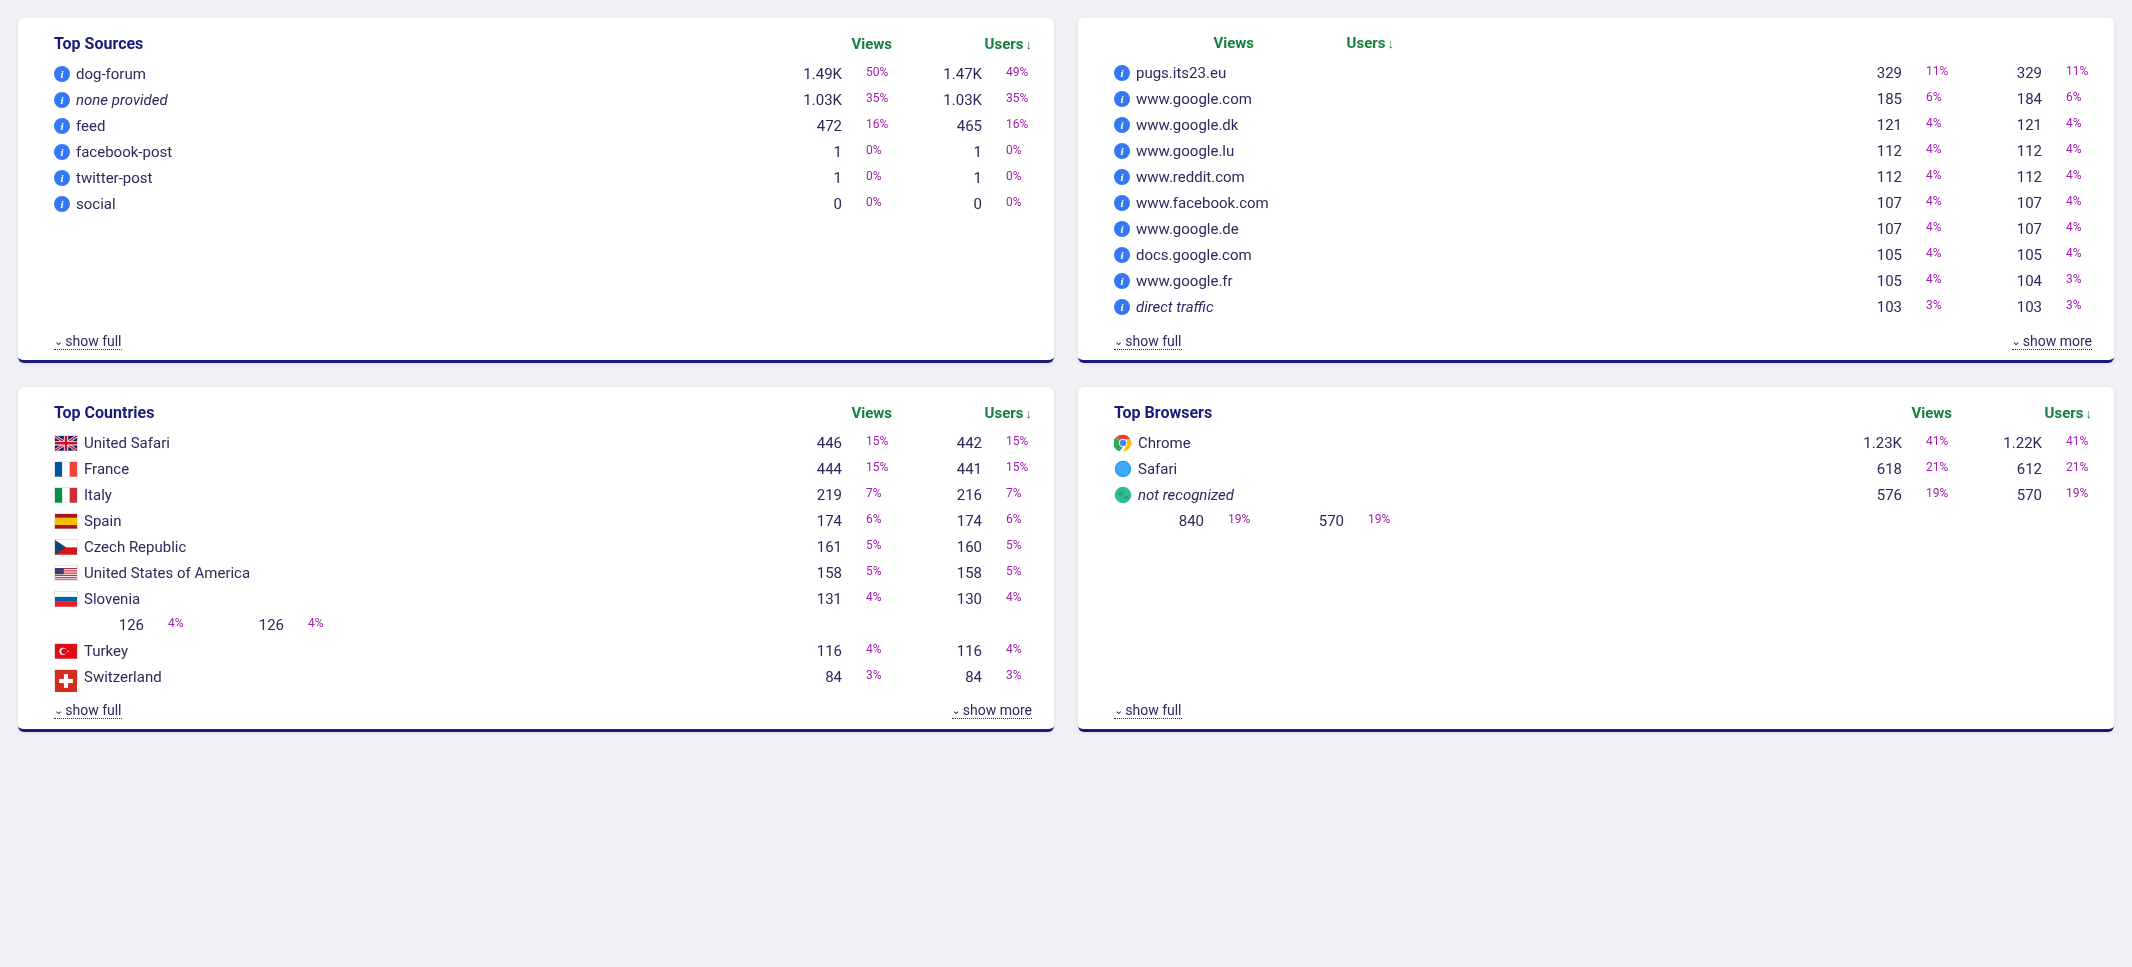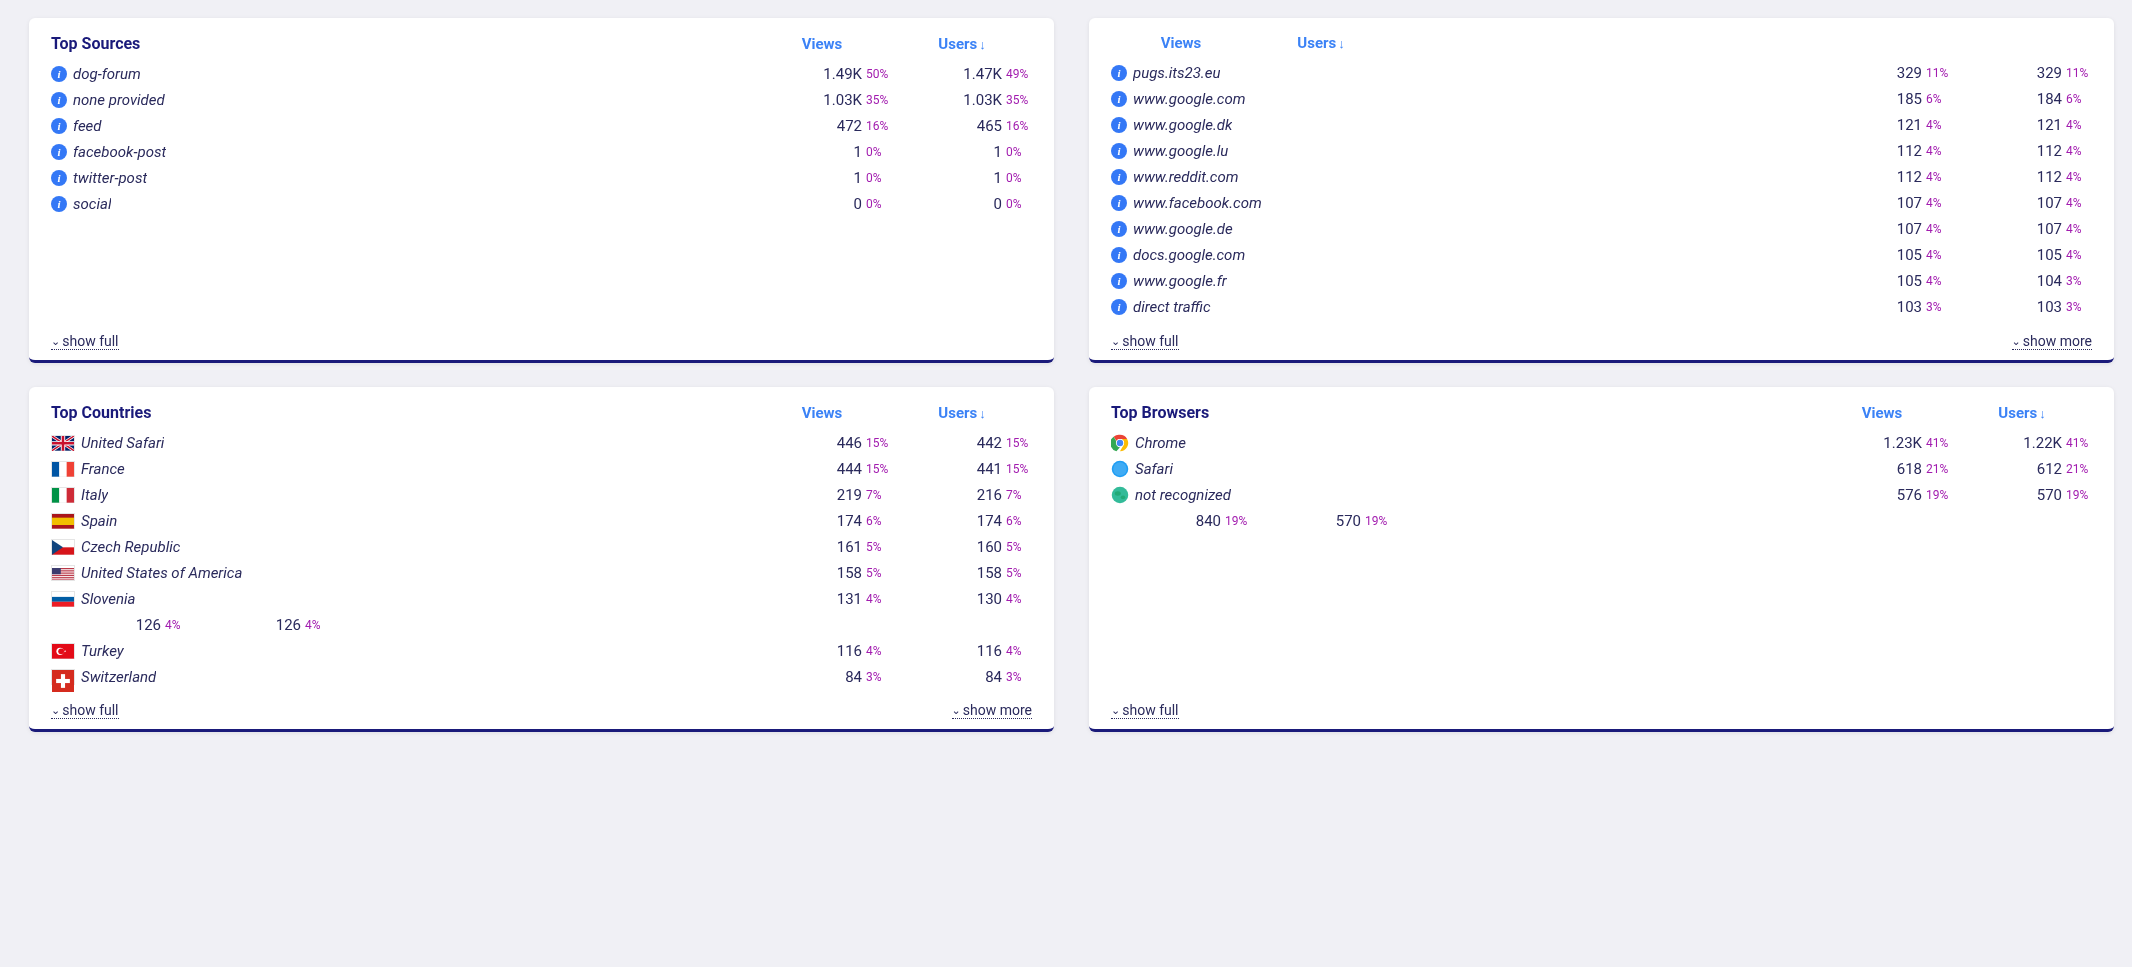--- a/index.html
+++ b/index.html
@@ -11,62 +11,61 @@
   }
   .grid {
     display: grid;
     grid-template-columns: 1fr 1fr;
     gap: 24px;
   }
   .card {
     background: #fff;
     border-radius: 6px;
     box-shadow: 0 1px 4px rgba(0,0,0,0.08);
-    padding: 16px 22px 10px 22px;
+    padding: 16px 22px 10px 36px;
     border-bottom: 3px solid #1a1a7a;
     display: flex;
     flex-direction: column;
     position: relative;
-    margin-left: 11px;
   }
   .header-row {
     display: flex;
     align-items: center;
     margin-bottom: 8px;
   }
   .title {
     font-weight: 700;
     font-size: 16px;
     color: #1a1a7a;
     flex: 1;
   }
   .col-header {
     font-weight: 700;
     font-size: 15px;
-    color: #3b82f6;
-    text-align: center;
+    color: #15803d;
+    text-align: right;
   }
   .col-views { width: 140px; }
   .col-users { width: 140px; }
   .rows { flex: 1; }
   .row {
     display: flex;
     align-items: center;
     padding: 4px 0;
     font-size: 15px;
     color: #2a2a5c;
   }
   .label-cell {
     flex: 1;
     display: flex;
     align-items: center;
     gap: 6px;
     min-width: 0;
   }
-  .label-text { white-space: nowrap; overflow: hidden; text-overflow: ellipsis; font-style: italic; }
+  .label-text { white-space: nowrap; overflow: hidden; text-overflow: ellipsis; }
   .label-text.italic { font-style: italic; font-weight: 400; }
   .info-icon {
     width: 16px; height: 16px; border-radius: 50%;
     background: #3478f6;
     color: #fff;
     font-size: 11px;
     font-weight: 700;
     display: inline-flex;
     align-items: center;
     justify-content: center;
@@ -83,22 +82,22 @@
   .browser-icon {
     width: 18px; height: 18px; border-radius: 50%;
     display: inline-block;
     flex-shrink: 0;
   }
   .num-cell {
     width: 140px;
     text-align: right;
     display: flex;
     justify-content: flex-end;
-    align-items: center;
-    gap: 4px;
+    align-items: flex-start;
+    gap: 24px;
   }
   .num { color: #2a2a5c; font-size: 15px; }
   .pct { color: #a21caf; font-size: 12px; width: 26px; text-align: left; }
   .footer {
     display: flex;
     justify-content: space-between;
     margin-top: 8px;
     padding-top: 4px;
   }
   .link {

